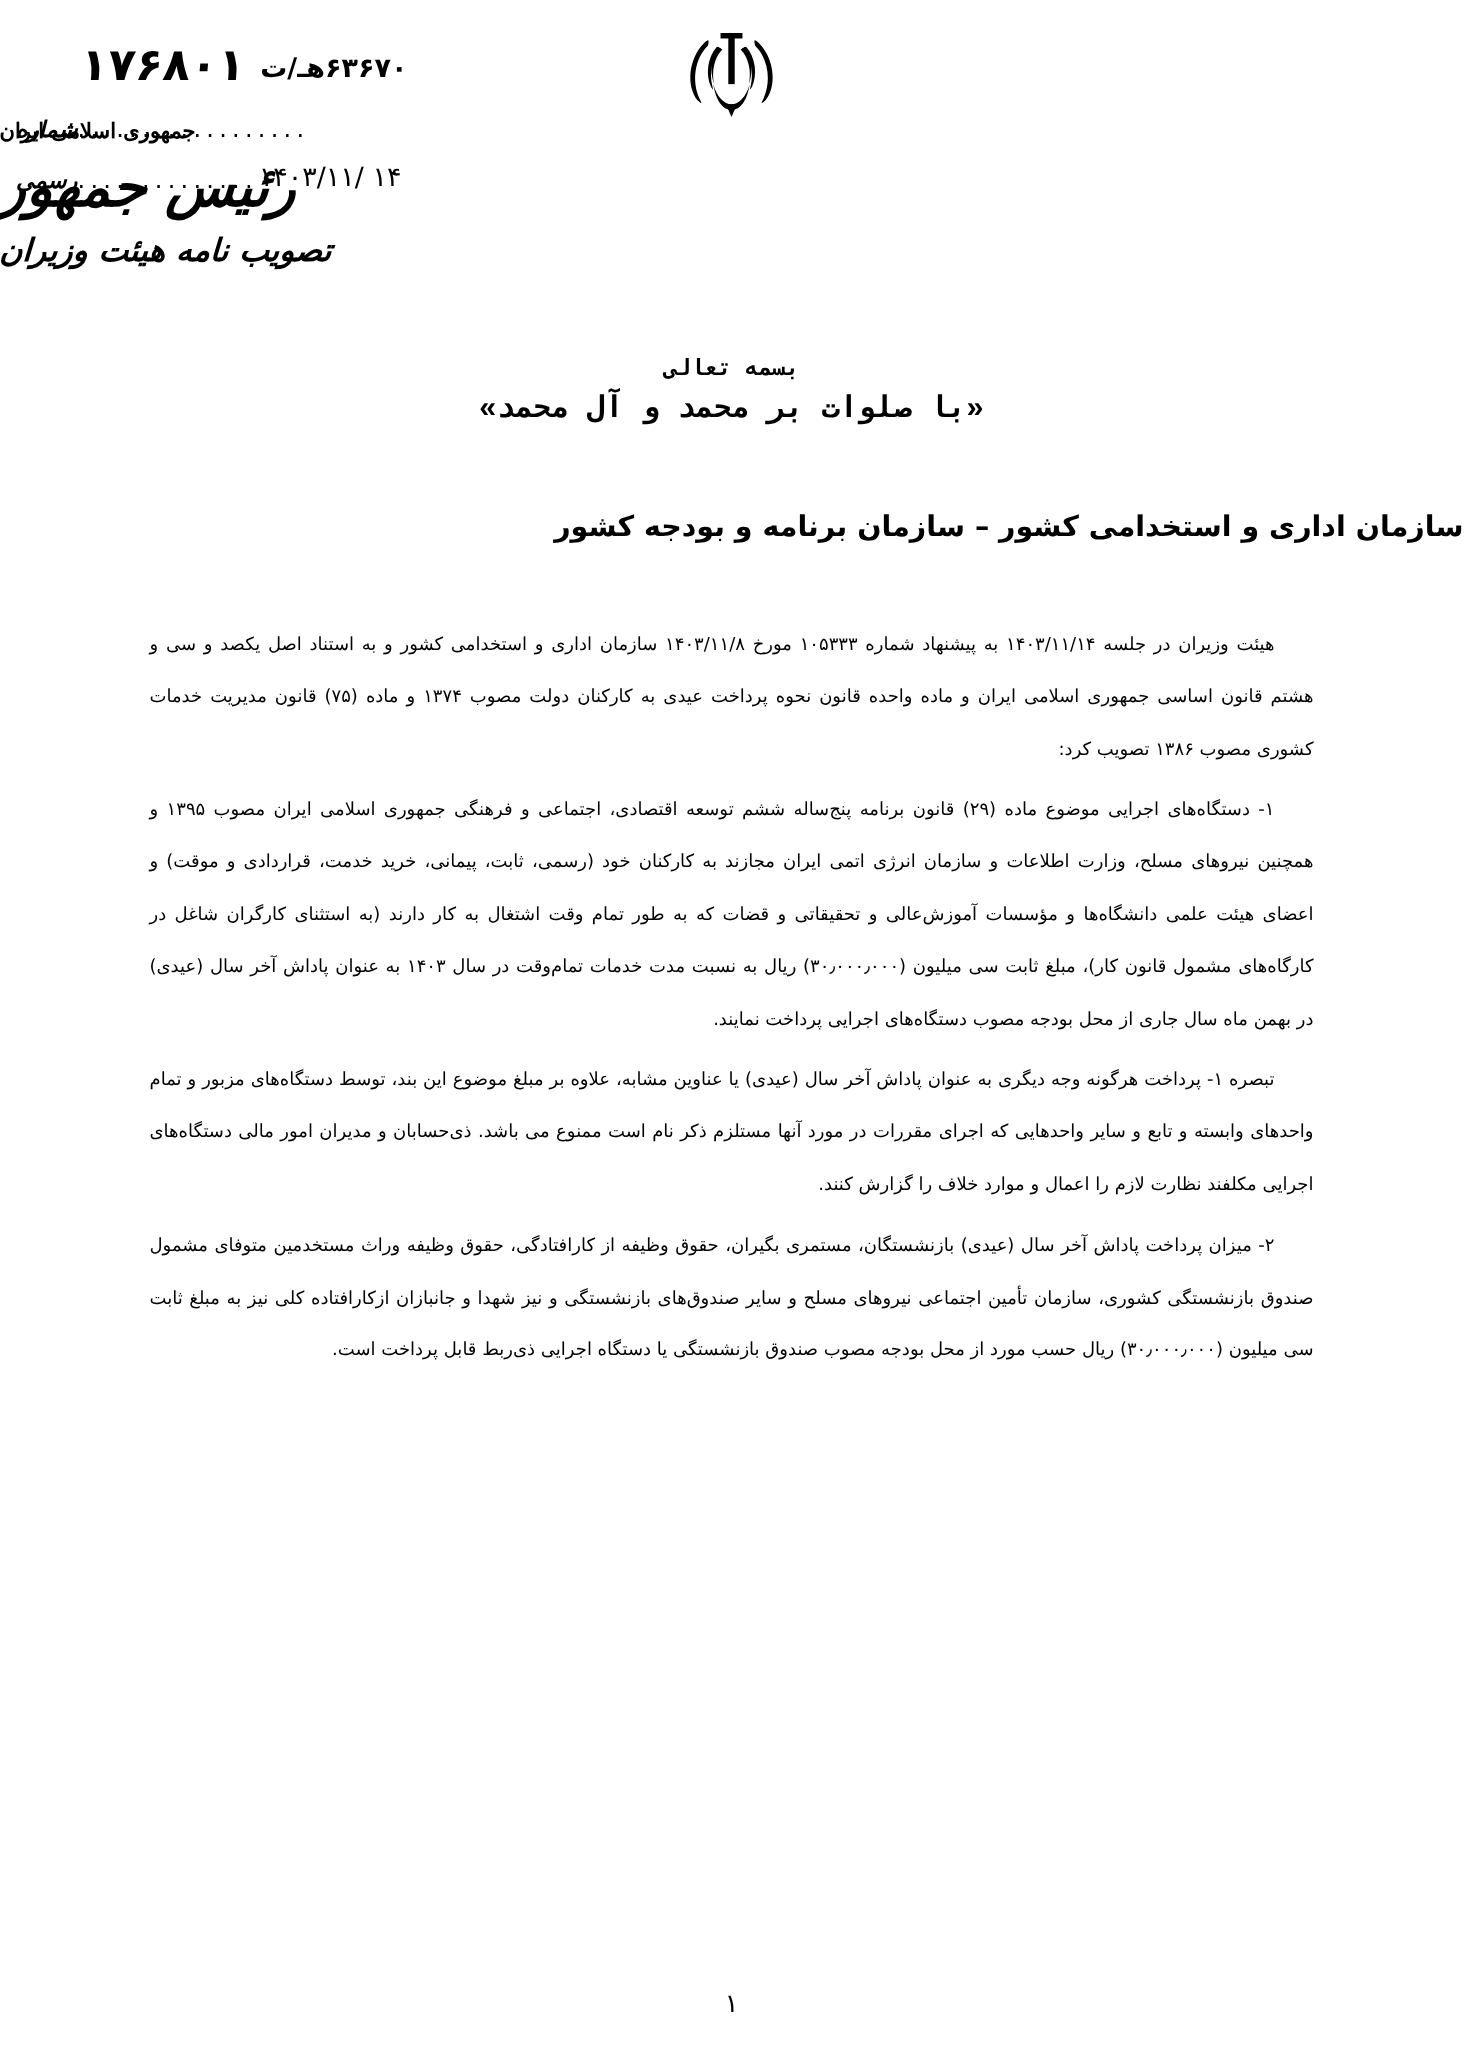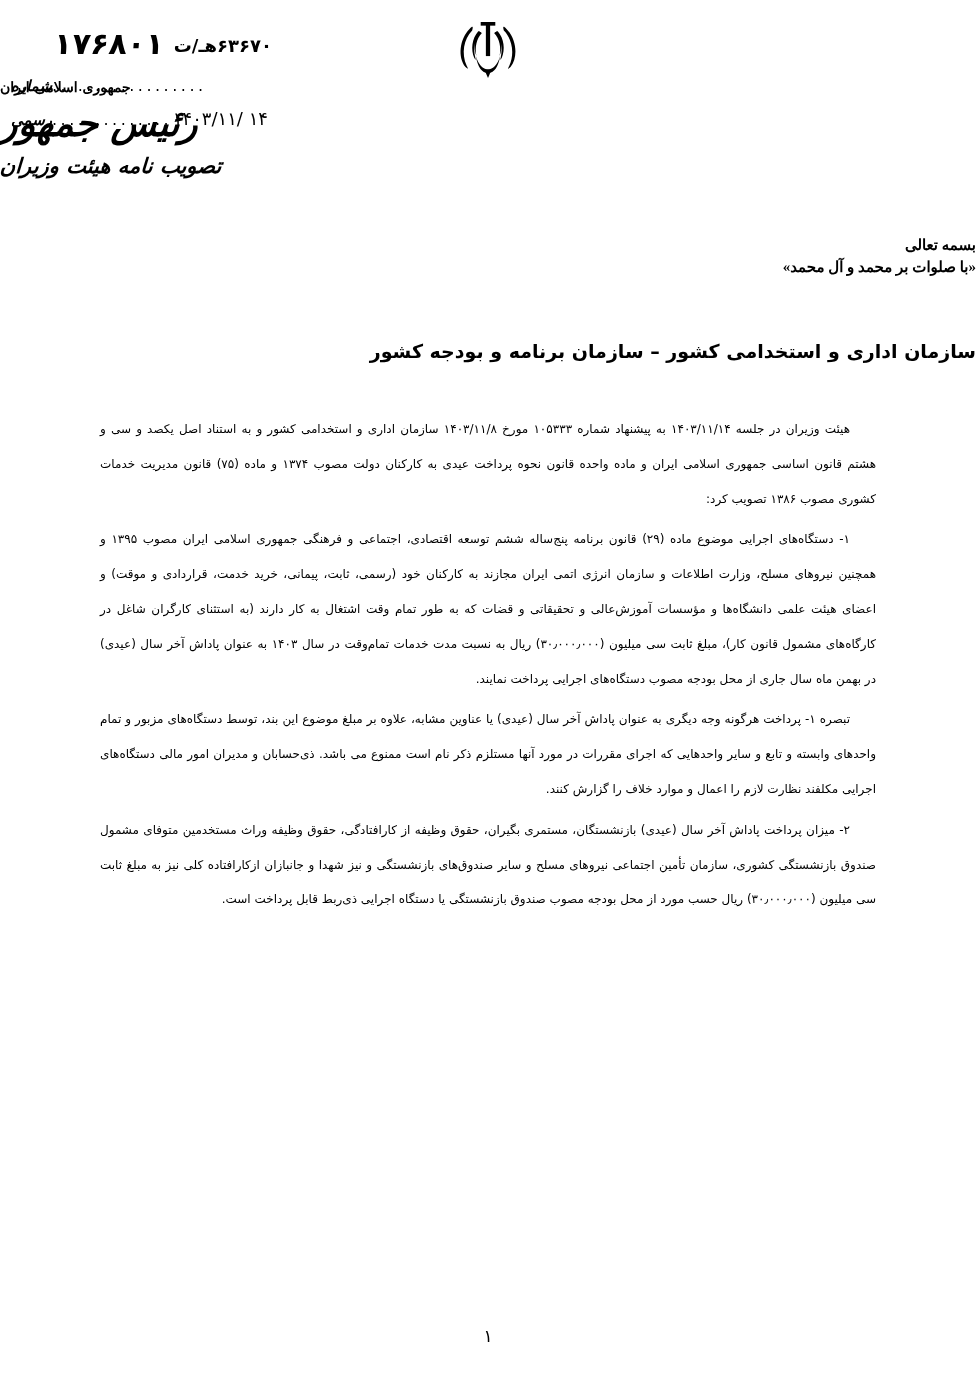--- a/index.html
+++ b/index.html
@@ -133,30 +133,30 @@
     letter-spacing: -0.5px;
     transform: skewX(-3deg);
   }
 
   
   .invocation {
     position: absolute;
     top: 236px;
     left: 0;
     right: 0;
-    text-align: right;
-    font-family: Liberation Serif, serif;
+    text-align: center;
+    font-family: Liberation Mono, monospace;
   }
   .invocation-main {
     font-size: 15px;
     font-weight: 600;
   }
   .invocation-sub {
     margin-top: 4px;
-    font-size: 15px;
+    font-size: 20px;
     font-weight: 600;
   }
 
   
   .addressee {
     position: absolute;
     top: 340px;
     left: 0;
     right: 0;
     text-align: right;

